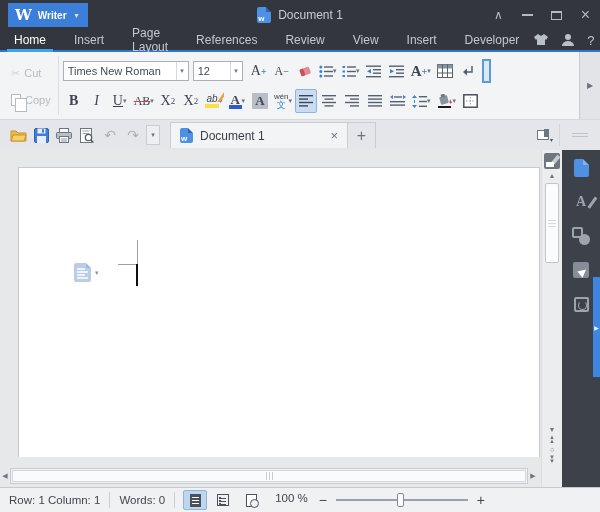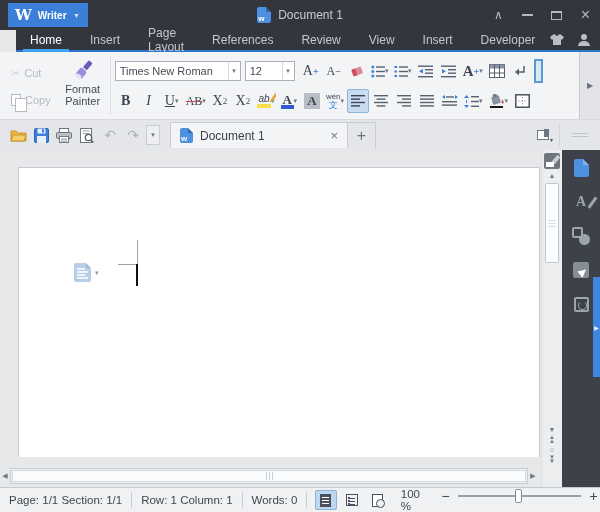--- a/index.html
+++ b/index.html
@@ -17,21 +17,21 @@
   .mini-doc { width:14px; height:16px; background:#4E90E2; border-radius:2px; position:relative; }
   .mini-doc .fold { position:absolute; right:0; top:0; width:0; height:0; border-left:5px solid #2F66A8; border-top:5px solid #33363D; }
   .mini-doc .badge { position:absolute; left:1px; bottom:0px; color:#FFF; font-size:8px; font-weight:bold; }
   .win-controls { margin-left:auto; display:flex; align-items:center; height:30px; }
   .wc { width:29px; height:30px; display:flex; align-items:center; justify-content:center; color:#B4BAC2; font-size:12px; }
   .wc .min-bar { width:11px; height:2px; background:#B4BAC2; }
   .wc .max-box { width:11px; height:9px; border:1px solid #B4BAC2; border-top:2px solid #B4BAC2; }
   .wc.close { font-size:16px; }
 
   
-  .menubar { height:22px; background:#33363D; border-bottom:2px solid #2E76CC; display:flex; align-items:center; flex:0 0 22px; position:relative;margin-left:16px; }
+  .menubar { height:22px; background:#33363D; border-bottom:2px solid #2E76CC; display:flex; align-items:center; flex:0 0 22px; position:relative; }
   .mtab { color:#C3C8CF; padding:0 4px; margin:0 10px; height:20px; display:flex; align-items:center; position:relative; }
   .mtab:first-child { margin-left:10px; }
   .mtab.active { color:#FFFFFF; }
   .mtab.active::after { content:""; position:absolute; left:-3px; right:-3px; bottom:-2px; height:3px; background:#41A2F0; }
   .menu-right { margin-left:auto; display:flex; align-items:center; gap:12px; padding-right:10px; color:#C3C8CF; }
   .help-btn { display:flex; align-items:center; gap:2px; font-size:13px; }
 
   
   .ribbon { height:68px; background:#F3F4F6; border-bottom:1px solid #D6D8DC; display:flex; flex:0 0 68px; position:relative; color:#444B55; }
   .rb-left { display:flex; padding:4px 2px 2px 8px; gap:6px; }
@@ -224,31 +224,20 @@
       <div class="cutcopy-col">
         <div class="rb-small disabled">
           <span class="glyph">✂</span>
           <span>Cut</span>
         </div>
         <div class="rb-small disabled">
           <span class="copy-ic"></span>
           <span>Copy</span>
         </div>
       </div>
-      <div class="fp-col">
-        <svg width="22" height="24" viewBox="0 0 22 24">
-          <g transform="rotate(40 11 12)">
-            <rect x="8.5" y="0" width="5" height="9" rx="1" fill="#6B5BB8"></rect>
-            <rect x="7" y="10" width="8" height="10" rx="2.5" fill="#9C8EDC"></rect>
-            <rect x="8" y="17" width="6" height="4" rx="1.5" fill="#E8E4F6"></rect>
-          </g>
-        </svg>
-        <span>Format</span>
-        <span>Painter</span>
-      </div>
     </div>
     <div class="vsep"></div>
     <div class="rb-right">
 
       <div class="rrow">
         <div class="combo font-name">
           <span>Times New Roman</span>
           <span class="cdd">▾</span>
         </div>
         <div class="combo font-size">
@@ -593,21 +582,20 @@
       <div class="sb-icon">
           <span class="sb-rotate"></span>
         </div>
       <div class="sb-bluebar">
           <span class="ar">▶</span>
         </div>
     </div>
   </div>
 
   <div class="statusbar">
-    <span class="sb-cell">Page: 1/1 Section: 1/1</span>
     <span class="sb-cell">Row: 1 Column: 1</span>
     <span class="sb-cell">Words: 0</span>
     <span class="sb-gap"></span>
     <div class="view-btn sel">
         <span class="v1">
           <i style="top:3px"></i>
           <i style="top:6px"></i>
           <i style="top:9px"></i>
         </span>
       </div>

